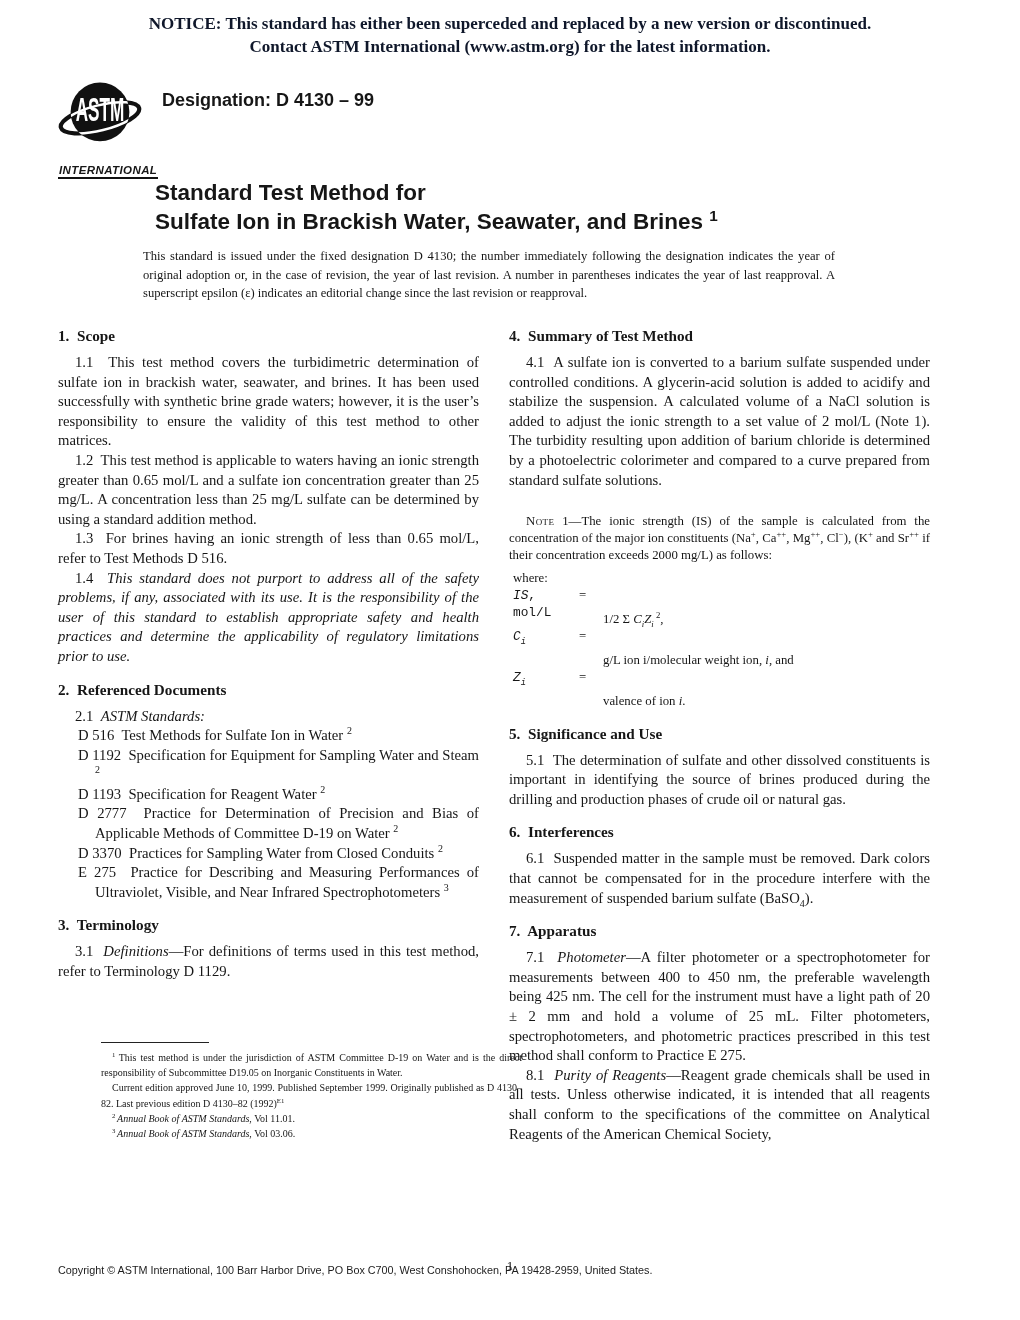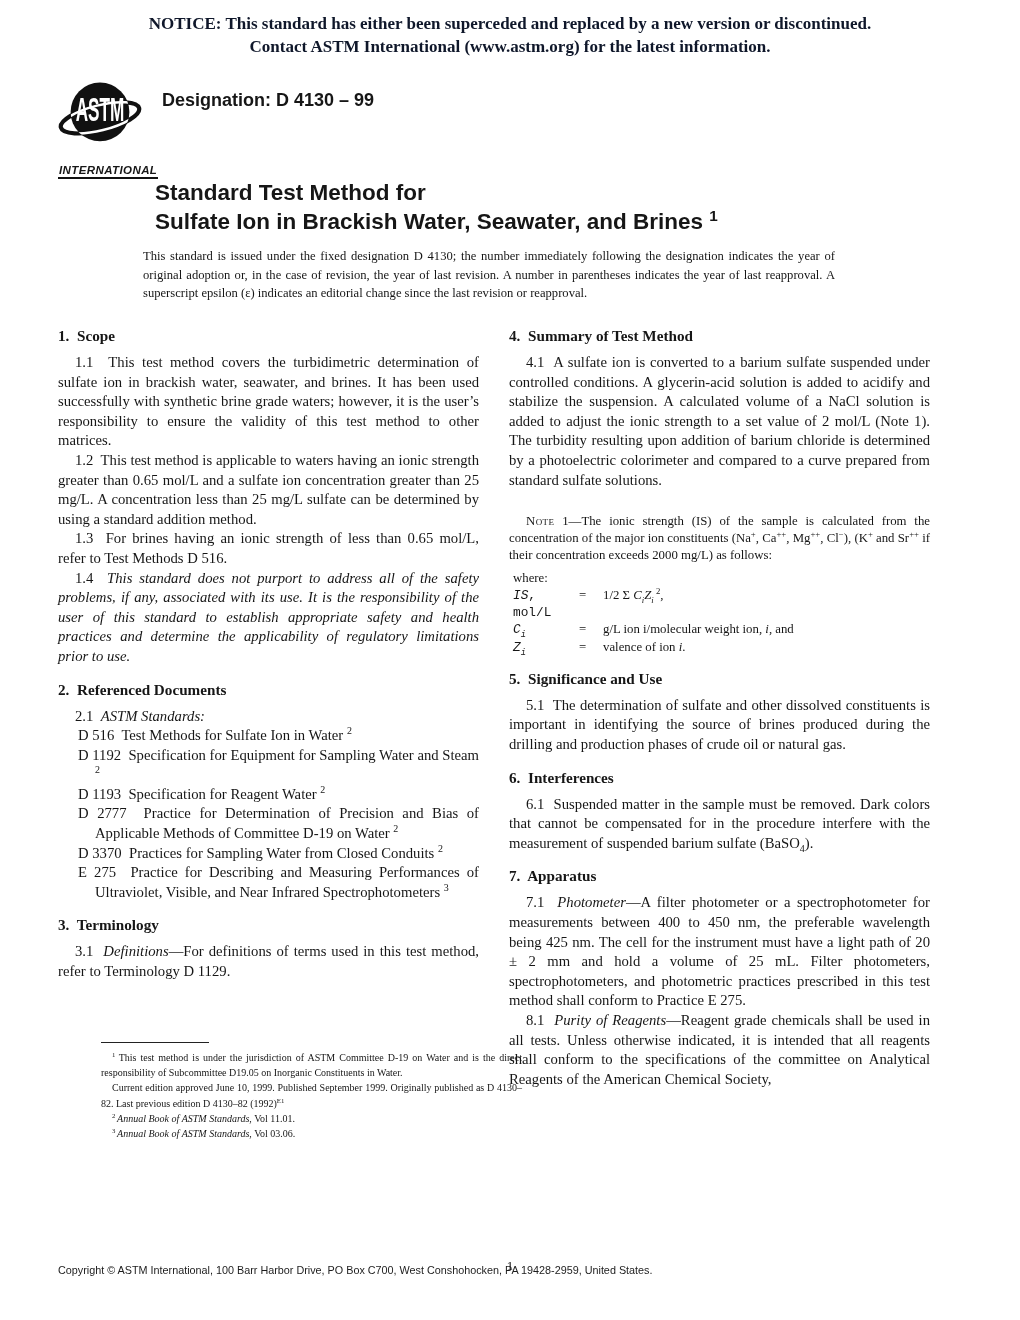--- a/index.html
+++ b/index.html
@@ -39,21 +39,21 @@
   h3.sec{font-size:15.2px;line-height:20px;margin:13px 0 7px 0;text-align:left;}
   h3.first{margin-top:2px;}
   p.para{margin:0;text-indent:17px;}
   ul.refs{list-style:none;margin:0;padding:0;}
   ul.refs li{margin-left:20px;padding-left:17px;text-indent:-17px;text-align:justify;}
   .note{margin:23px 0 6px 0;font-size:12.8px;line-height:16.9px;text-indent:17px;}
   .where{margin:6px 0 4px 4px;font-size:12.8px;line-height:17.2px;text-align:left;}
   .where-row{display:flex;}
   .where-term{flex:0 0 66px;font-family:Liberation Mono, monospace;}
   .where-eq{flex:0 0 24px;}
-  .where-def{flex:1;}
+  .where-def{flex:1;margin-top:24px;}
   
   .footnotes{position:absolute;top:1042px;left:58px;width:421px;font-size:10px;line-height:15.2px;text-align:justify;margin-left:43px;}
   .fn-rule{width:108px;border-top:1.5px solid #222;margin-bottom:7px;}
   .footnotes p{margin:0;text-indent:11px;}
   
   .copyright{
     position:absolute;top:1220px;left:58px;width:900px;
     font-family:"Liberation Sans", sans-serif;font-size:10.8px;color:#1c1c1c;margin-top:44px;
   }
   .pageno{position:absolute;top:1258px;left:0;width:100%;text-align:center;font-size:13px;}

